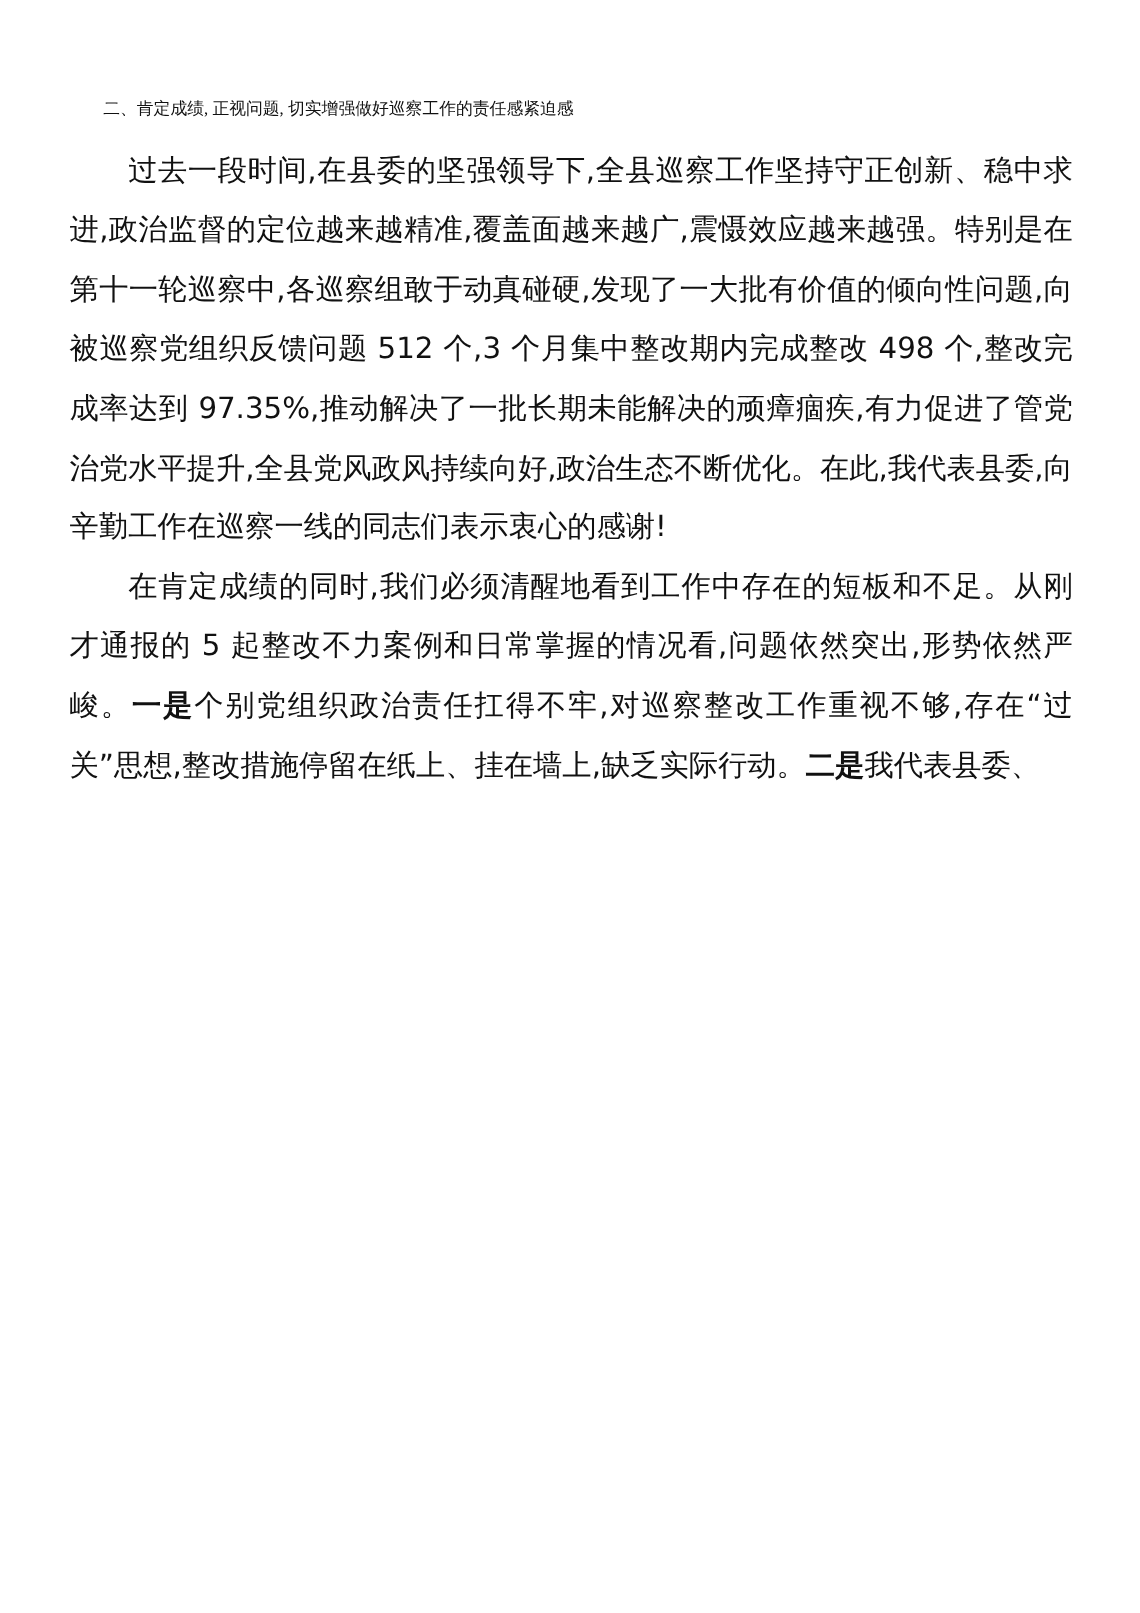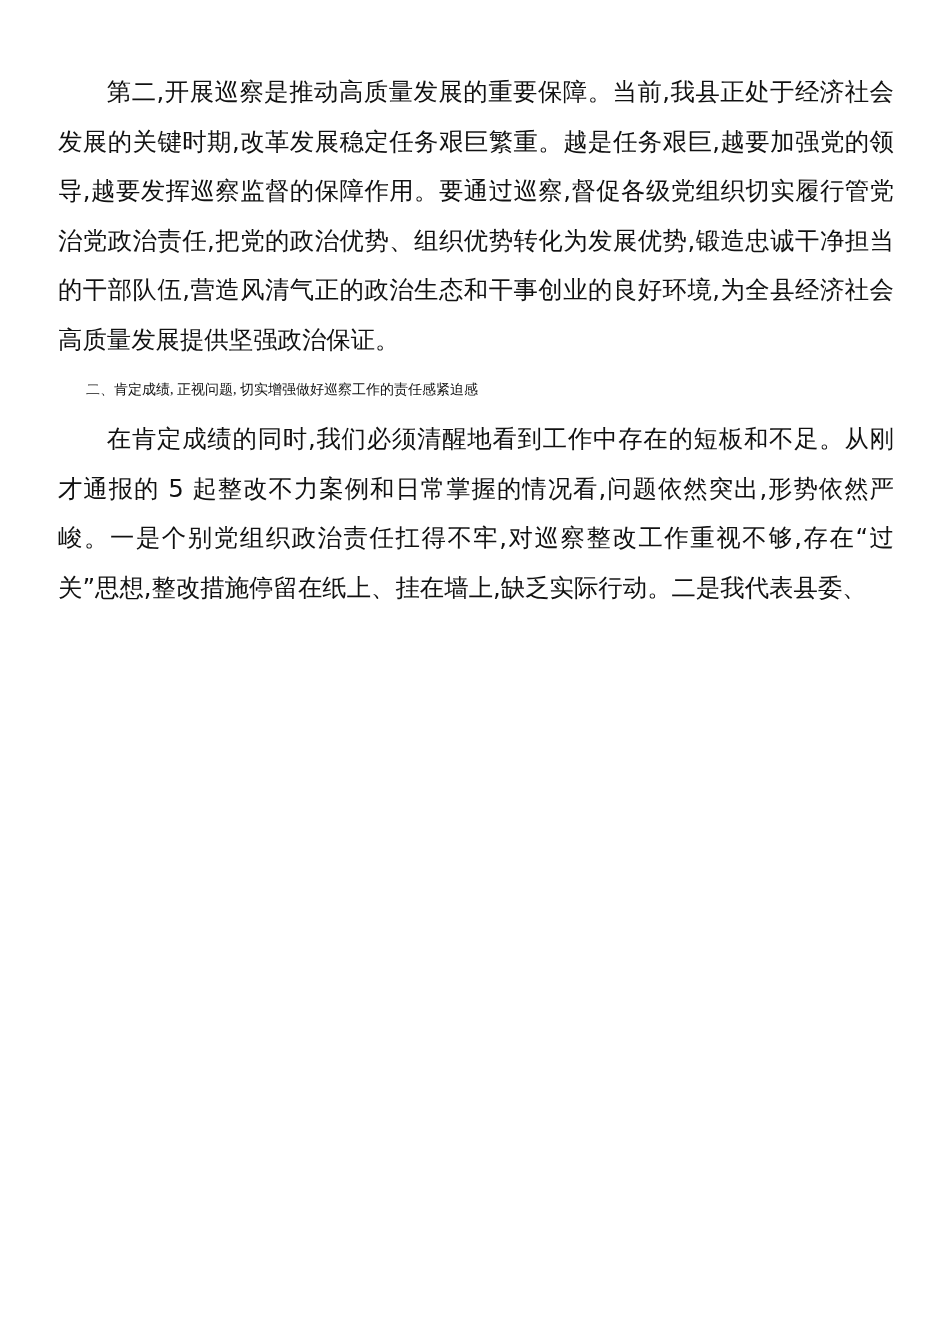--- a/index.html
+++ b/index.html
@@ -29,24 +29,24 @@
     margin: 0;
     text-indent: 2em;
   }
   .heading {
     margin: 0;
     text-indent: 2em;
     font-size: 14px;
     font-family: Liberation Serif, serif;
   }
   .bold {
-    font-weight: normal;
+    font-weight: bold;
     margin-top: 17px;
   }
 </style>
 </head>
 <body>
 
 <div class="page">
-  <p class="para">第二,开展巡察是推动高质量发展的重要保障。当前,我县正处于经济社会发展的关键时期,改革发展稳定任务艰巨繁重。越是任务艰巨,越要加强党的领导,越要发挥巡察监督的保障作用。要通过巡察,督促各级党组织切实履行管党治党政治责任,把党的政治优势、组织优势转化为发展优势,锻造忠诚干净担当的干部队伍,营造风清气正的政治生态和干事创业的良好环境,为全县经济社会高质量发展提供坚强政治保证。</p>
   <p class="heading">二、肯定成绩, 正视问题, 切实增强做好巡察工作的责任感紧迫感</p>
+  <p class="para">过去一段时间,在县委的坚强领导下,全县巡察工作坚持守正创新、稳中求进,政治监督的定位越来越精准,覆盖面越来越广,震慑效应越来越强。特别是在第十一轮巡察中,各巡察组敢于动真碰硬,发现了一大批有价值的倾向性问题,向被巡察党组织反馈问题 512 个,3 个月集中整改期内完成整改 498 个,整改完成率达到 97.35%,推动解决了一批长期未能解决的顽瘴痼疾,有力促进了管党治党水平提升,全县党风政风持续向好,政治生态不断优化。在此,我代表县委,向辛勤工作在巡察一线的同志们表示衷心的感谢!</p>
   <p class="para"><span>在肯定成绩的同时,我们必须清醒地看到工作中存在的短板和不足。从刚才通报的 5 起整改不力案例和日常掌握的情况看,问题依然突出,形势依然严峻。</span><span class="bold">一是</span><span>个别党组织政治责任扛得不牢,对巡察整改工作重视不够,存在“过关”思想,整改措施停留在纸上、挂在墙上,缺乏实际行动。</span><span class="bold">二是</span><span>我代表县委、</span></p>
 </div>
 
 </body></html>

